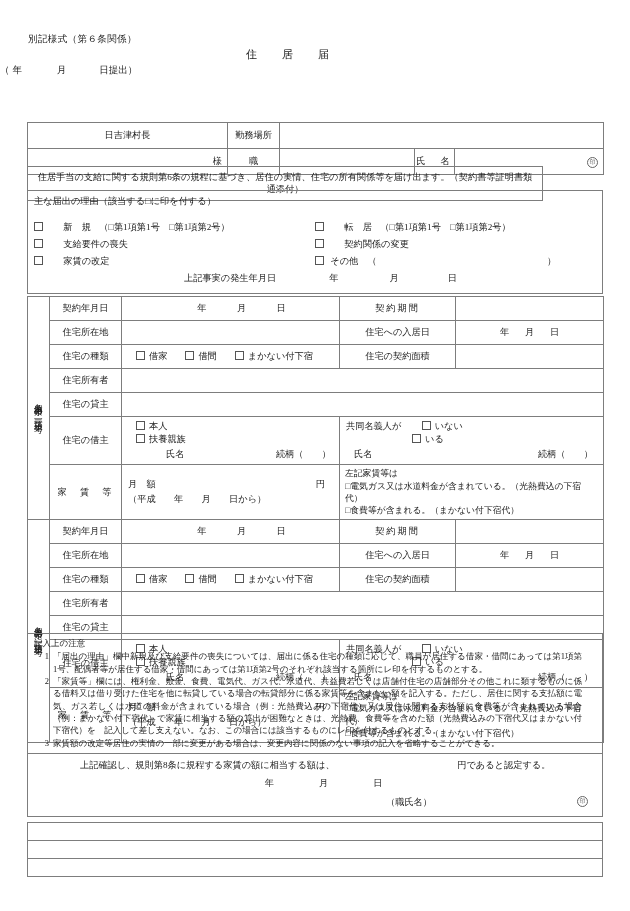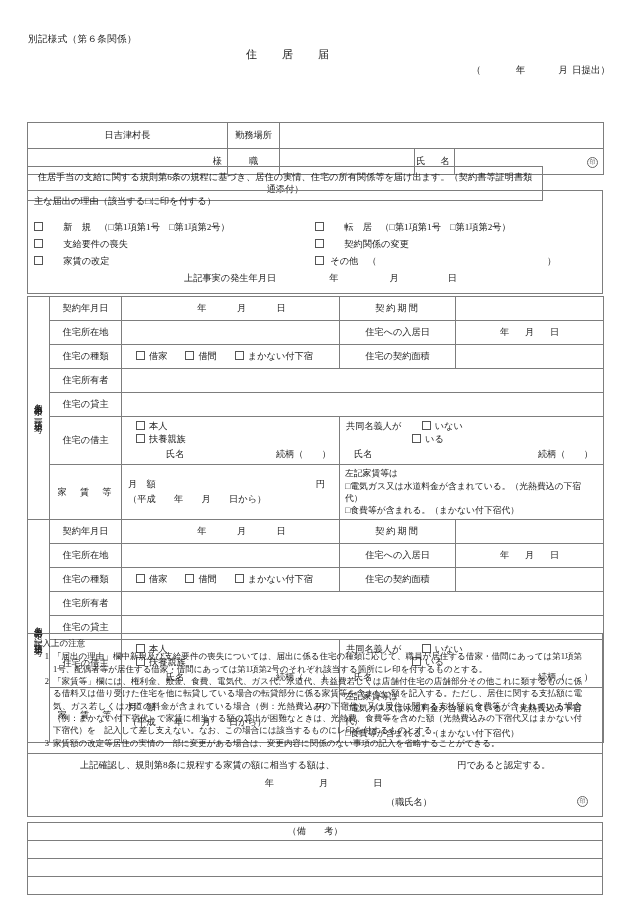--- a/index.html
+++ b/index.html
@@ -7,21 +7,21 @@
     width:630px;height:911px;
     font-family:"Liberation Serif","DejaVu Serif",serif;
     color:#1a1a1a;
     -webkit-font-smoothing:antialiased;
   }
   .page{position:relative;width:630px;height:911px;box-sizing:border-box;}
 
   
   .form-no{position:absolute;left:28px;top:33px;font-size:9.5px;letter-spacing:.4px;}
   .doc-title{position:absolute;left:0;top:47px;width:582px;text-align:center;font-size:11px;letter-spacing:7px;}
-  .submit-date{position:absolute;left:0;top:64px;width:630px;text-align:right;padding-right:20px;
+  .submit-date{position:absolute;left:0;top:64px;width:630px;padding-right:12px;
       box-sizing:border-box;font-size:9.5px;}
   .submit-date span{display:inline-block;}
   .sd-paren{width:10px;}
   .sd-gap{width:42px;}
   .sd-gap2{width:40px;}
   table{border-collapse:collapse;width:100%;table-layout:fixed;font-size:9.2px;}
   td{border:1px solid #7d7d7d;padding:0;vertical-align:middle;line-height:1.35;}
   .c{text-align:center;}
   .l{text-align:center;}
   .r{text-align:right;}
@@ -439,23 +439,20 @@
             <span class="sl seal">印</span>
           </div>
         </div>
       </td>
     </tr>
   </tbody>
     </table>
 
   <table id="tbl-remark">
     <tbody>
-        <tr>
-      <td class="l">（備　　考）</td>
-    </tr>
     <tr>
       <td></td>
     </tr>
     <tr>
       <td></td>
     </tr>
     <tr>
       <td></td>
     </tr>
   </tbody>

